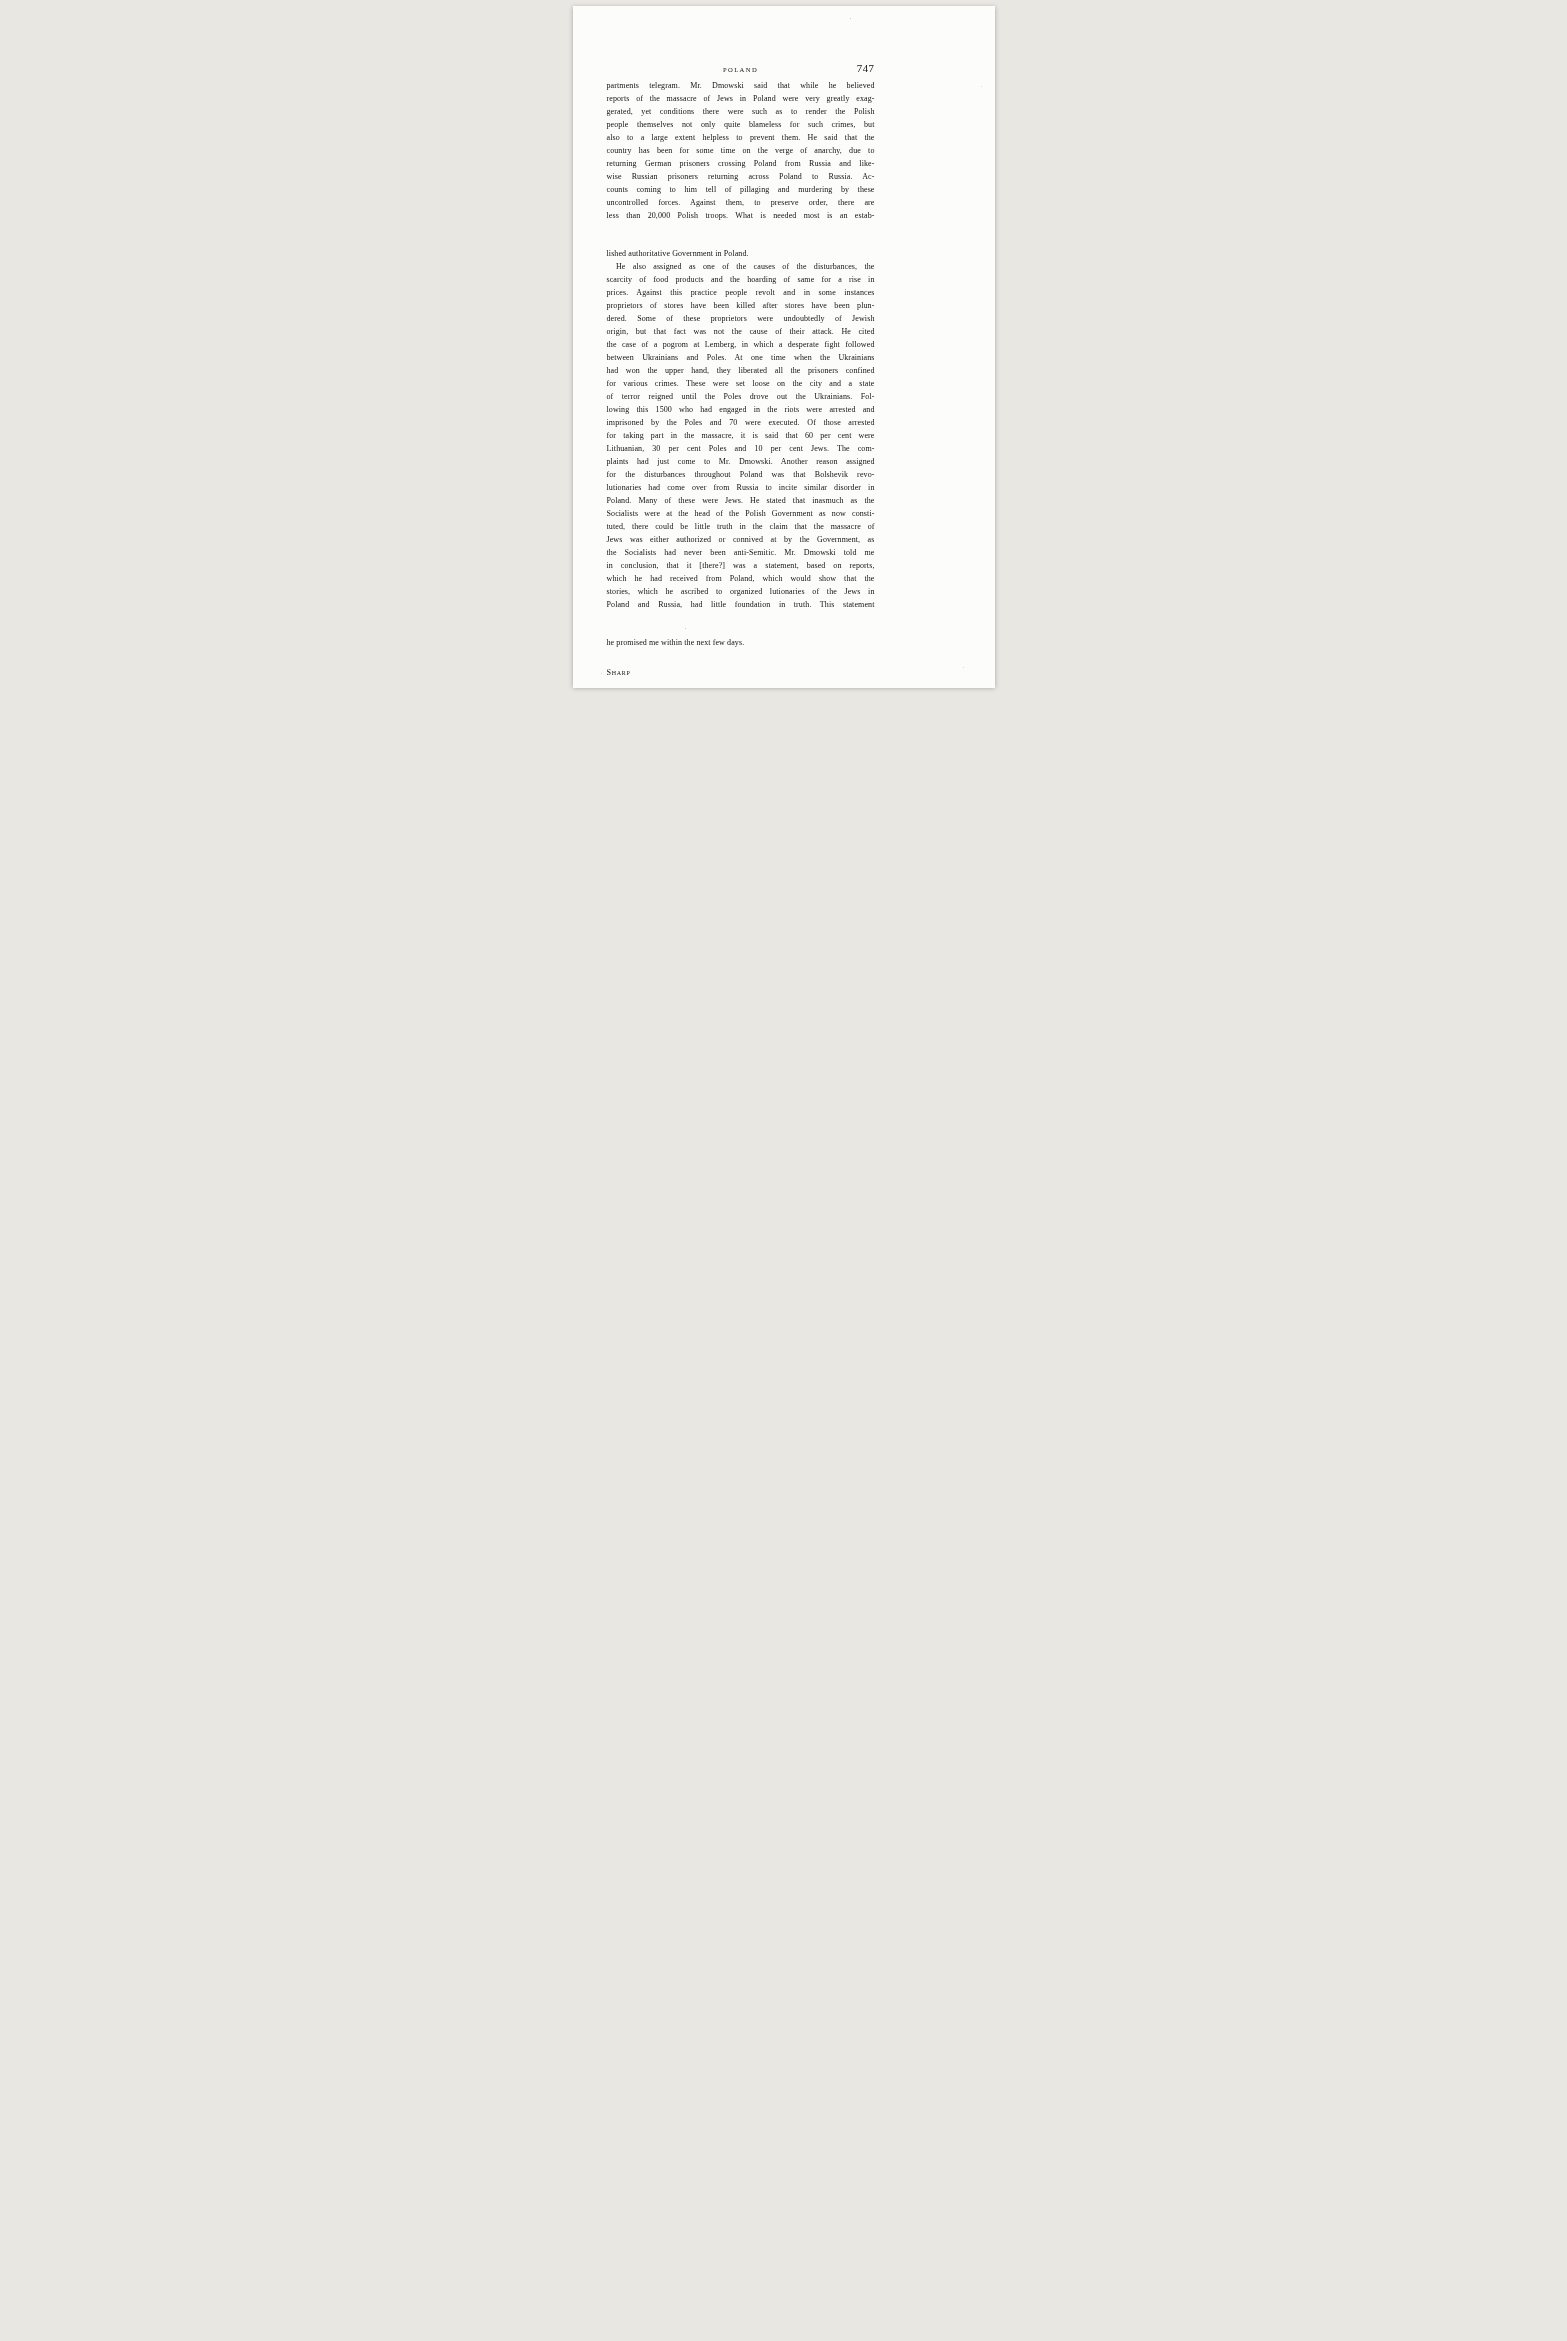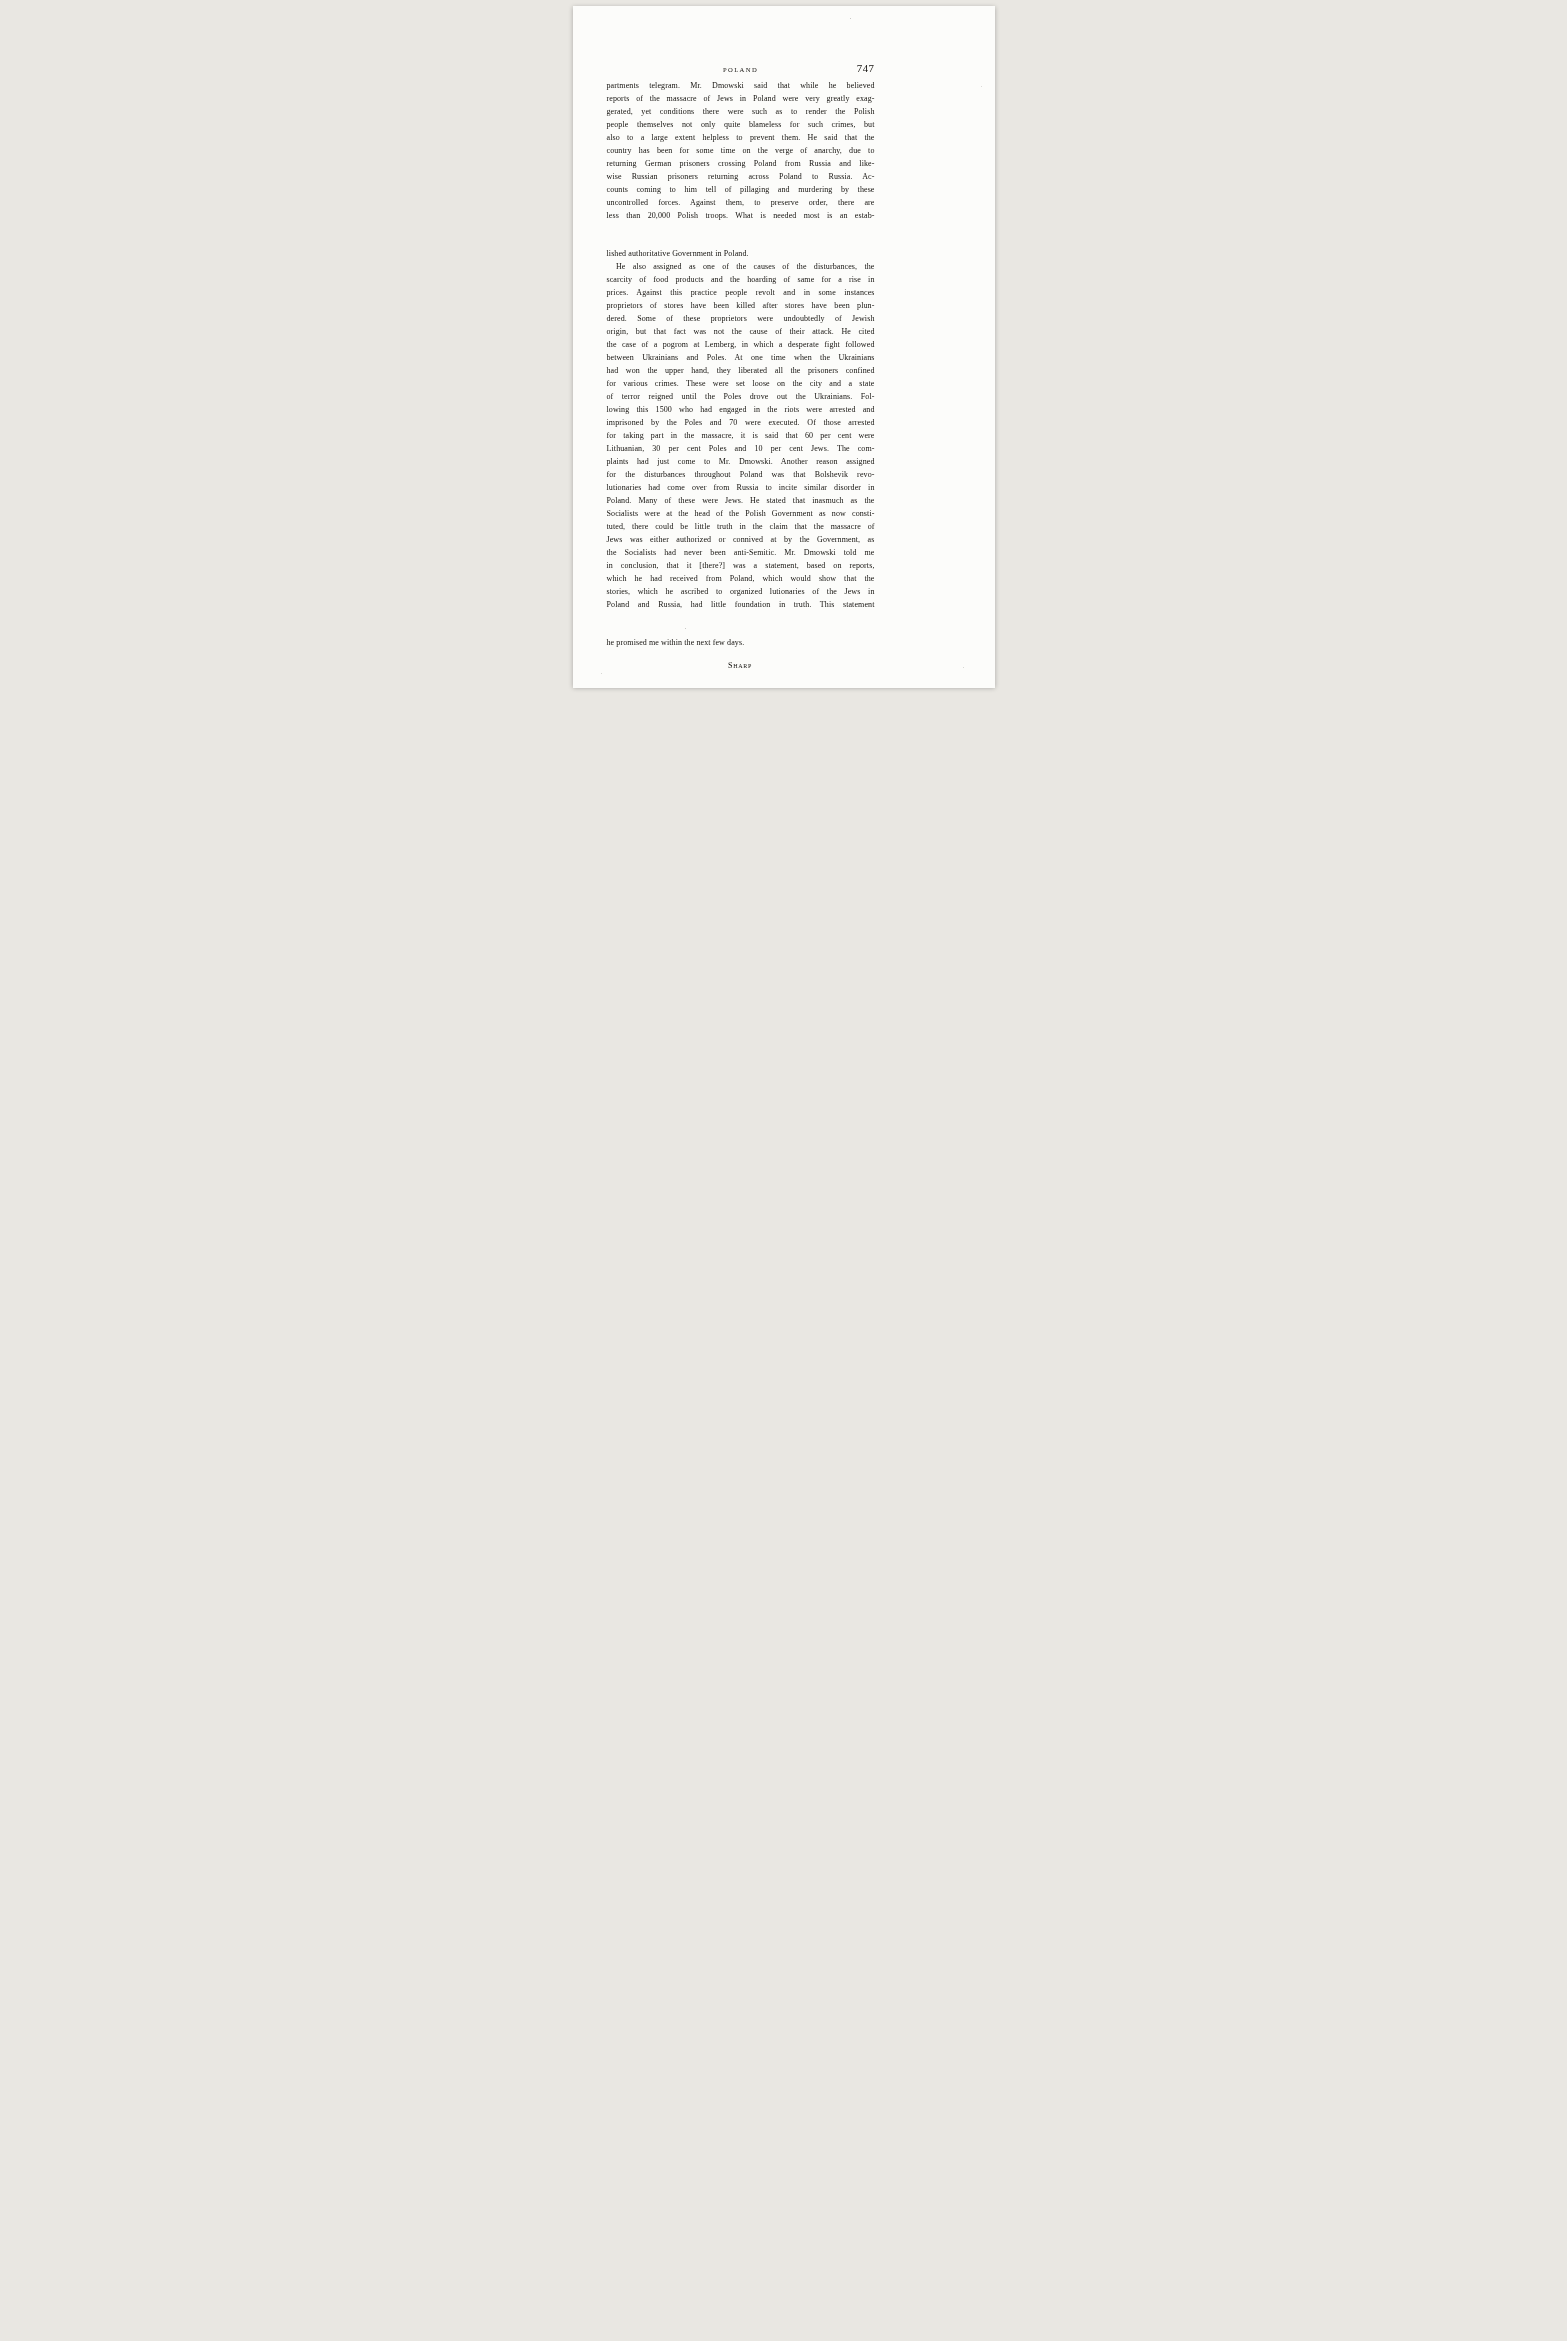--- a/index.html
+++ b/index.html
@@ -48,22 +48,22 @@
   .para { font-size: 8px; letter-spacing: 0.1px; }
   .para .line {
     line-height: 13px;
     text-align: justify;
     text-align-last: justify;
   }
   .para .line.last { text-align-last: left; margin-top: 25px; }
   .para.indent .line:first-child { text-indent: 9.4px; }
   .italic { }
   .signature {
-    margin-top: 12px;
-    text-align: center;
+    margin-top: 19px;
+    text-align: left;
     font-size: 8.2px;
     font-variant: small-caps;
     letter-spacing: 0.7px;
     padding-right: 0.9px;
   }
   .speck {
     position: absolute;
     width: 1.4px; height: 1.4px;
     border-radius: 50%;
     background: #83817c;

